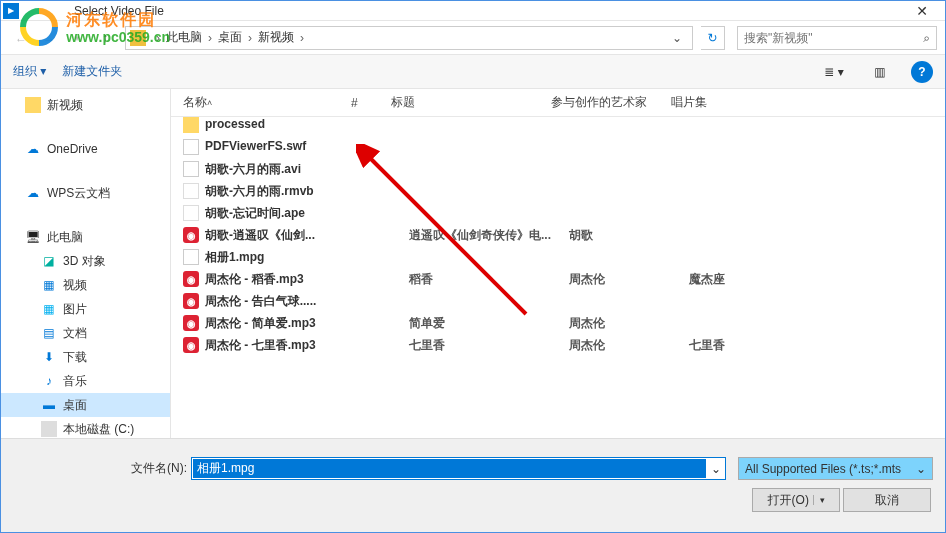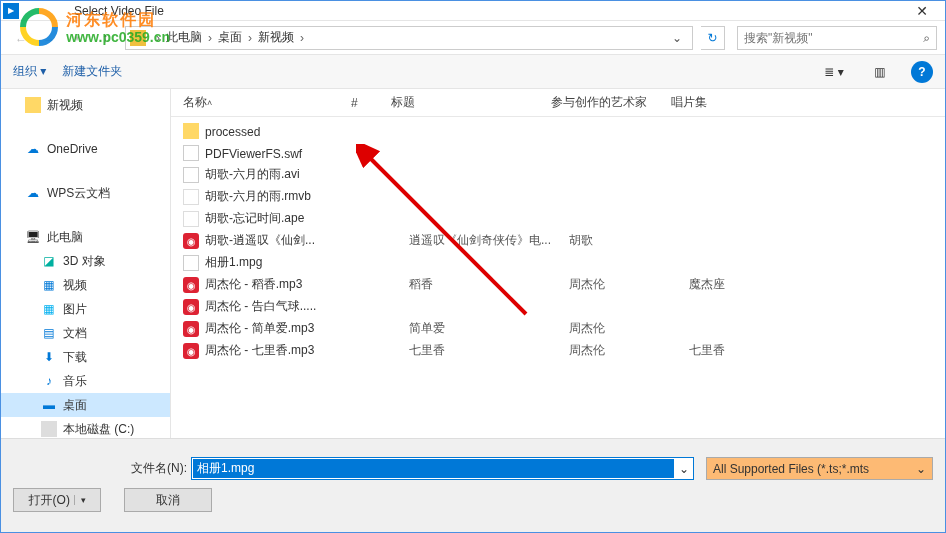--- a/index.html
+++ b/index.html
@@ -48,21 +48,21 @@
 .ticn.disk { background: #ddd; }
 
 .filepane { flex: 1; position: relative; }
 .headers { height: 28px; display: flex; align-items: center; border-bottom: 1px solid #e8e8e8; color: #444; }
 .col-name { width: 180px; padding-left: 12px; display: flex; align-items: center; }
 .col-num { width: 40px; }
 .col-title { width: 160px; }
 .col-artist { width: 120px; }
 .col-album { width: 100px; }
 
-.file-row { height: 22px; display: flex; align-items: flex-end; padding-left: 12px; color: #333; }
+.file-row { height: 22px; display: flex; align-items: flex-start; padding-left: 12px; color: #333; font-weight: bold; }
 .file-row .ficn { width: 16px; height: 16px; margin-right: 6px; display: inline-flex; align-items: center; justify-content: center; font-size: 10px; }
 .ficn.folder { background: #ffd866; }
 .ficn.swf { background: #fff; border: 1px solid #ccc; color: #0078d7; }
 .ficn.avi { background: #fff; border: 1px solid #ccc; color: #0078d7; }
 .ficn.blank { background: #fff; border: 1px solid #ddd; }
 .ficn.red { background: #d23; color: #fff; border-radius: 3px; }
 .ficn.mpg { background: #fff; border: 1px solid #ccc; color: #0078d7; }
 .file-row .fname { width: 164px; }
 .file-row .fnum { width: 40px; }
 .file-row .ftitle { width: 160px; color: #555; }
@@ -70,23 +70,23 @@
 .file-row .falbum { width: 100px; color: #555; }
 
 .arrow-overlay { position: absolute; left: 185px; top: 55px; pointer-events: none; }
 
 .footer { position: absolute; bottom: 0; left: 0; right: 0; height: 94px; background: #f0f0f0; border-top: 1px solid #ddd; padding: 18px 12px 12px; }
 .fname-row { display: flex; align-items: center; gap: 4px; margin-bottom: 8px; padding-left: 110px; }
 .fname-row label { width: 64px; text-align: right; color: #333; }
 .fname-row .combo { flex: 1; height: 23px; border: 1px solid #0078d7; display: flex; align-items: center; background: #fff; }
 .fname-row .combo .val { flex: 1; padding: 0 4px; background: #0078d7; color: #fff; margin: 1px; line-height: 19px; height: 19px; }
 .fname-row .combo .dd { width: 18px; text-align: center; color: #333; }
-.fname-row .filter { width: 227px; height: 23px; border: 1px solid #aaa; background: #fdba74; display: flex; align-items: center; padding: 0 6px; margin-left: 8px; color: #333; }
+.fname-row .filter { width: 195px; height: 23px; border: 1px solid #aaa; background: #7dd3fc; display: flex; align-items: center; padding: 0 6px; margin-left: 8px; color: #333; }
 .fname-row .filter .dd { margin-left: auto; }
-.btn-row { display: flex; gap: 23px; padding-right: 2px; }
+.btn-row { display: flex; justify-content: flex-end; gap: 3px; padding-right: 2px; }
 .btn { width: 88px; height: 24px; border: 1px solid #aaa; background: #e1e1e1; display: flex; align-items: center; justify-content: center; cursor: pointer; color: #333; }
 .btn.primary .dd { margin-left: 4px; font-size: 9px; border-left: 1px solid #aaa; padding-left: 6px; }
 
 .watermark { position: absolute; left: 18px; top: 6px; pointer-events: none; opacity: 0.85; }
 .watermark .wm-logo { width: 40px; height: 40px; display: inline-block; vertical-align: middle; }
 .watermark .wm-text { display: inline-block; vertical-align: middle; margin-left: 4px; }
 .watermark .wm-cn { color: #ff7a00; font-size: 16px; font-weight: bold; letter-spacing: 2px; }
 .watermark .wm-url { color: #22aa22; font-size: 14px; font-weight: bold; margin-top: -2px; }
 
 .sort-arrow { font-size: 9px; color: #555; }

